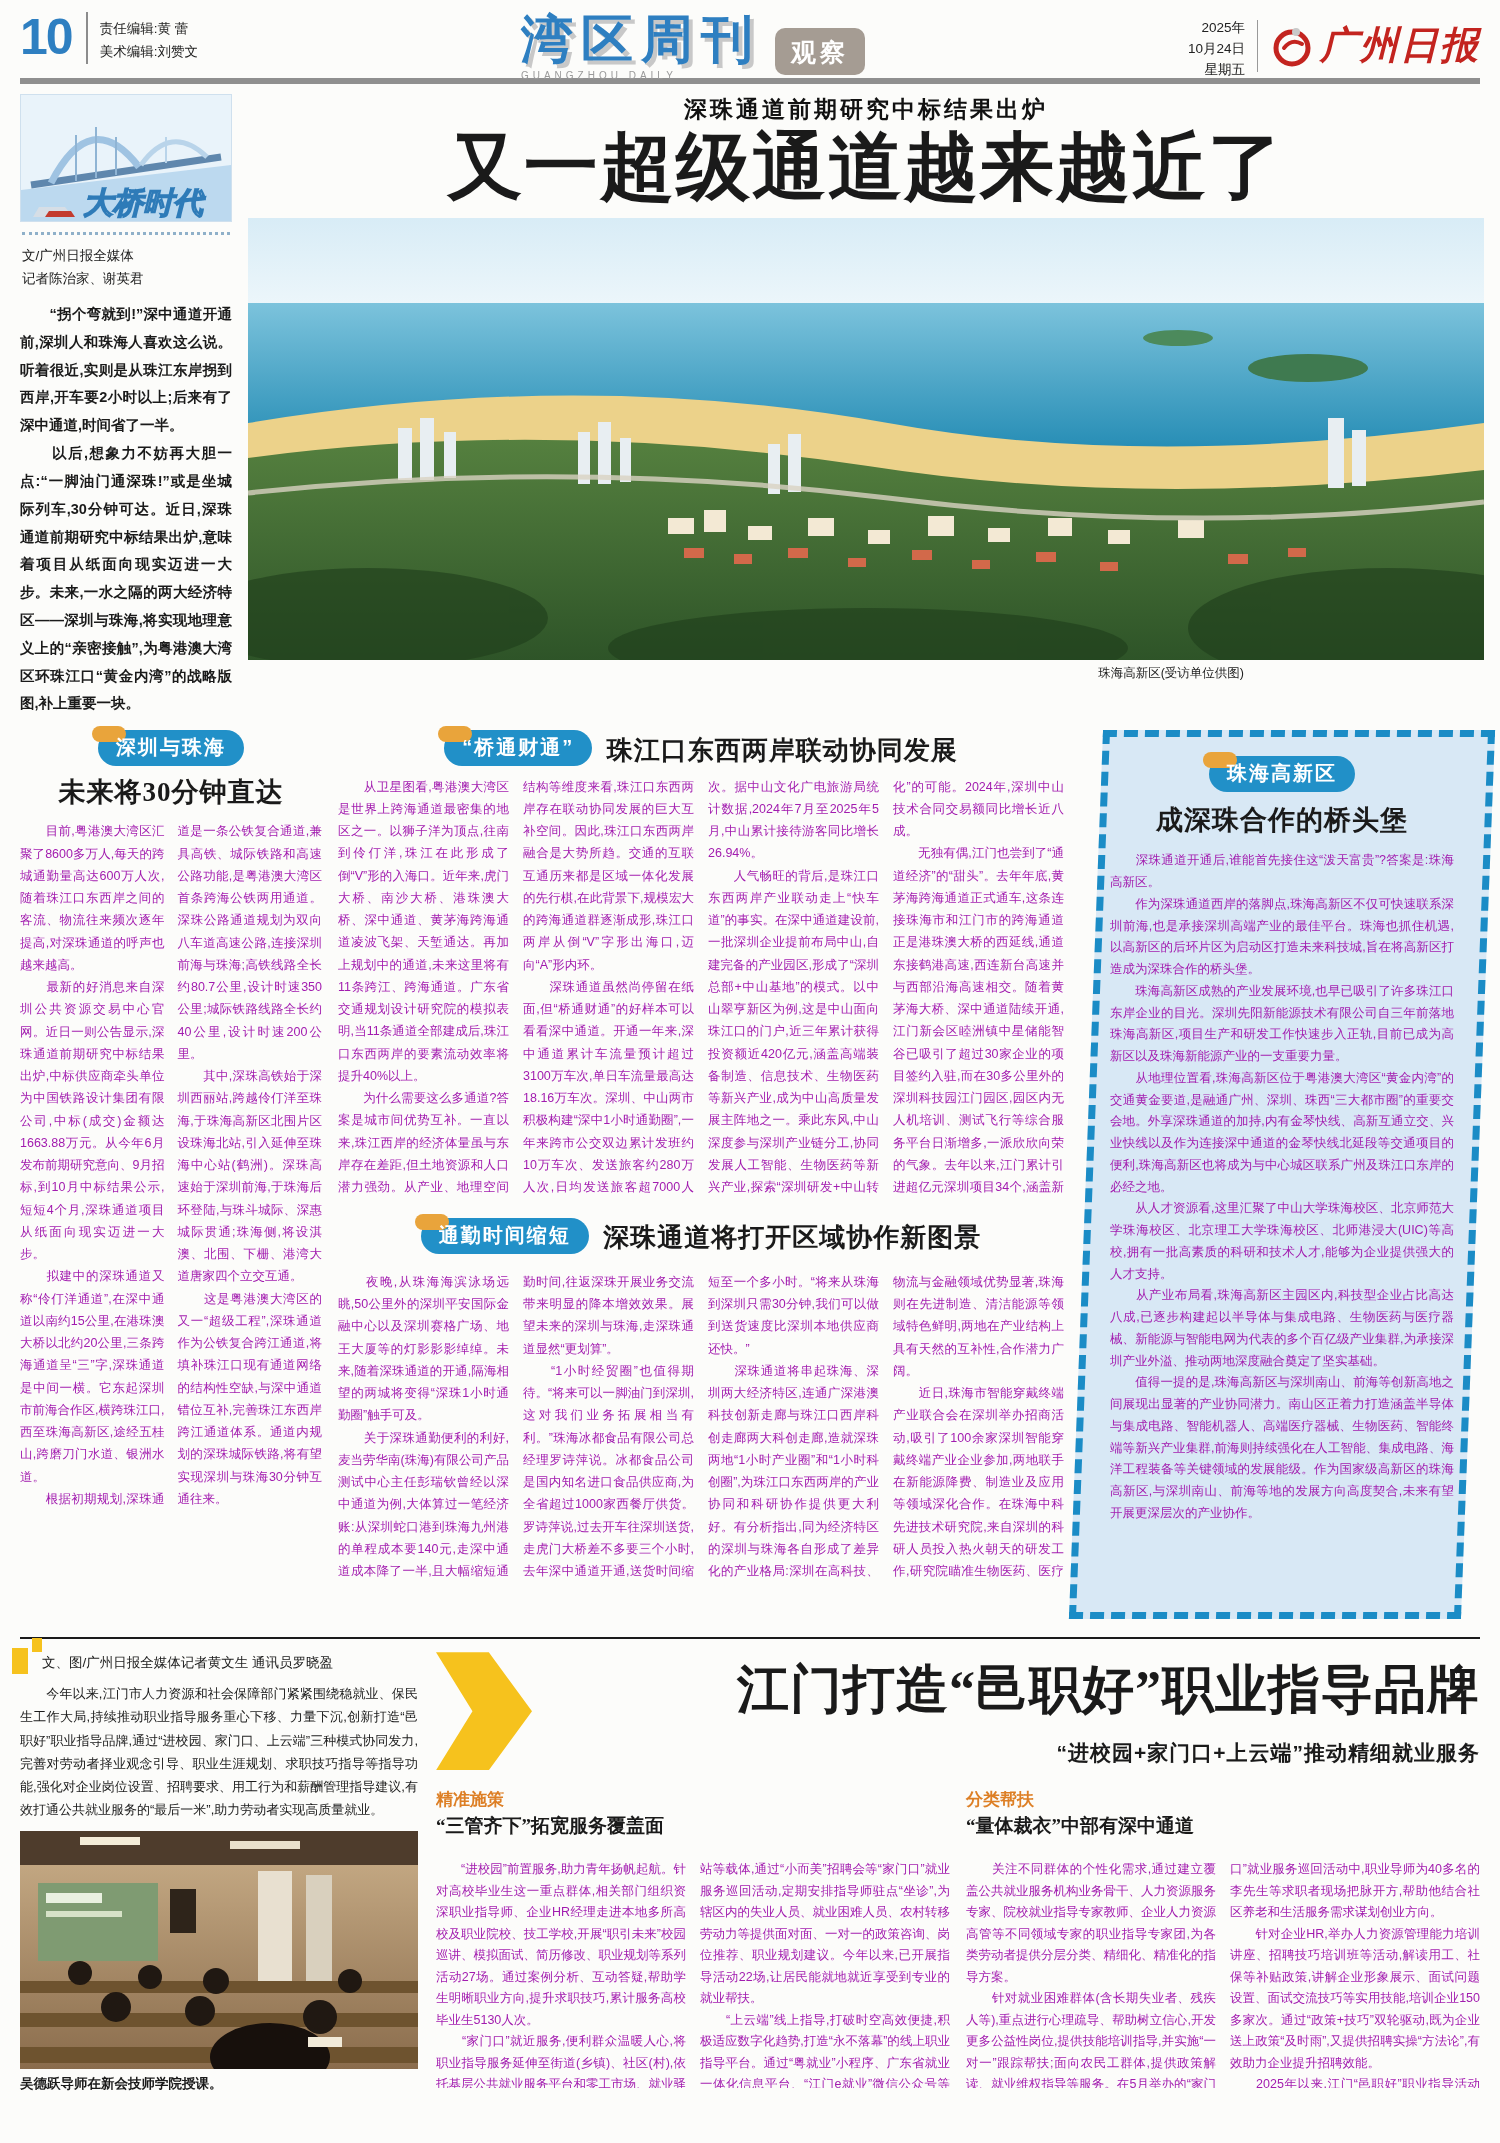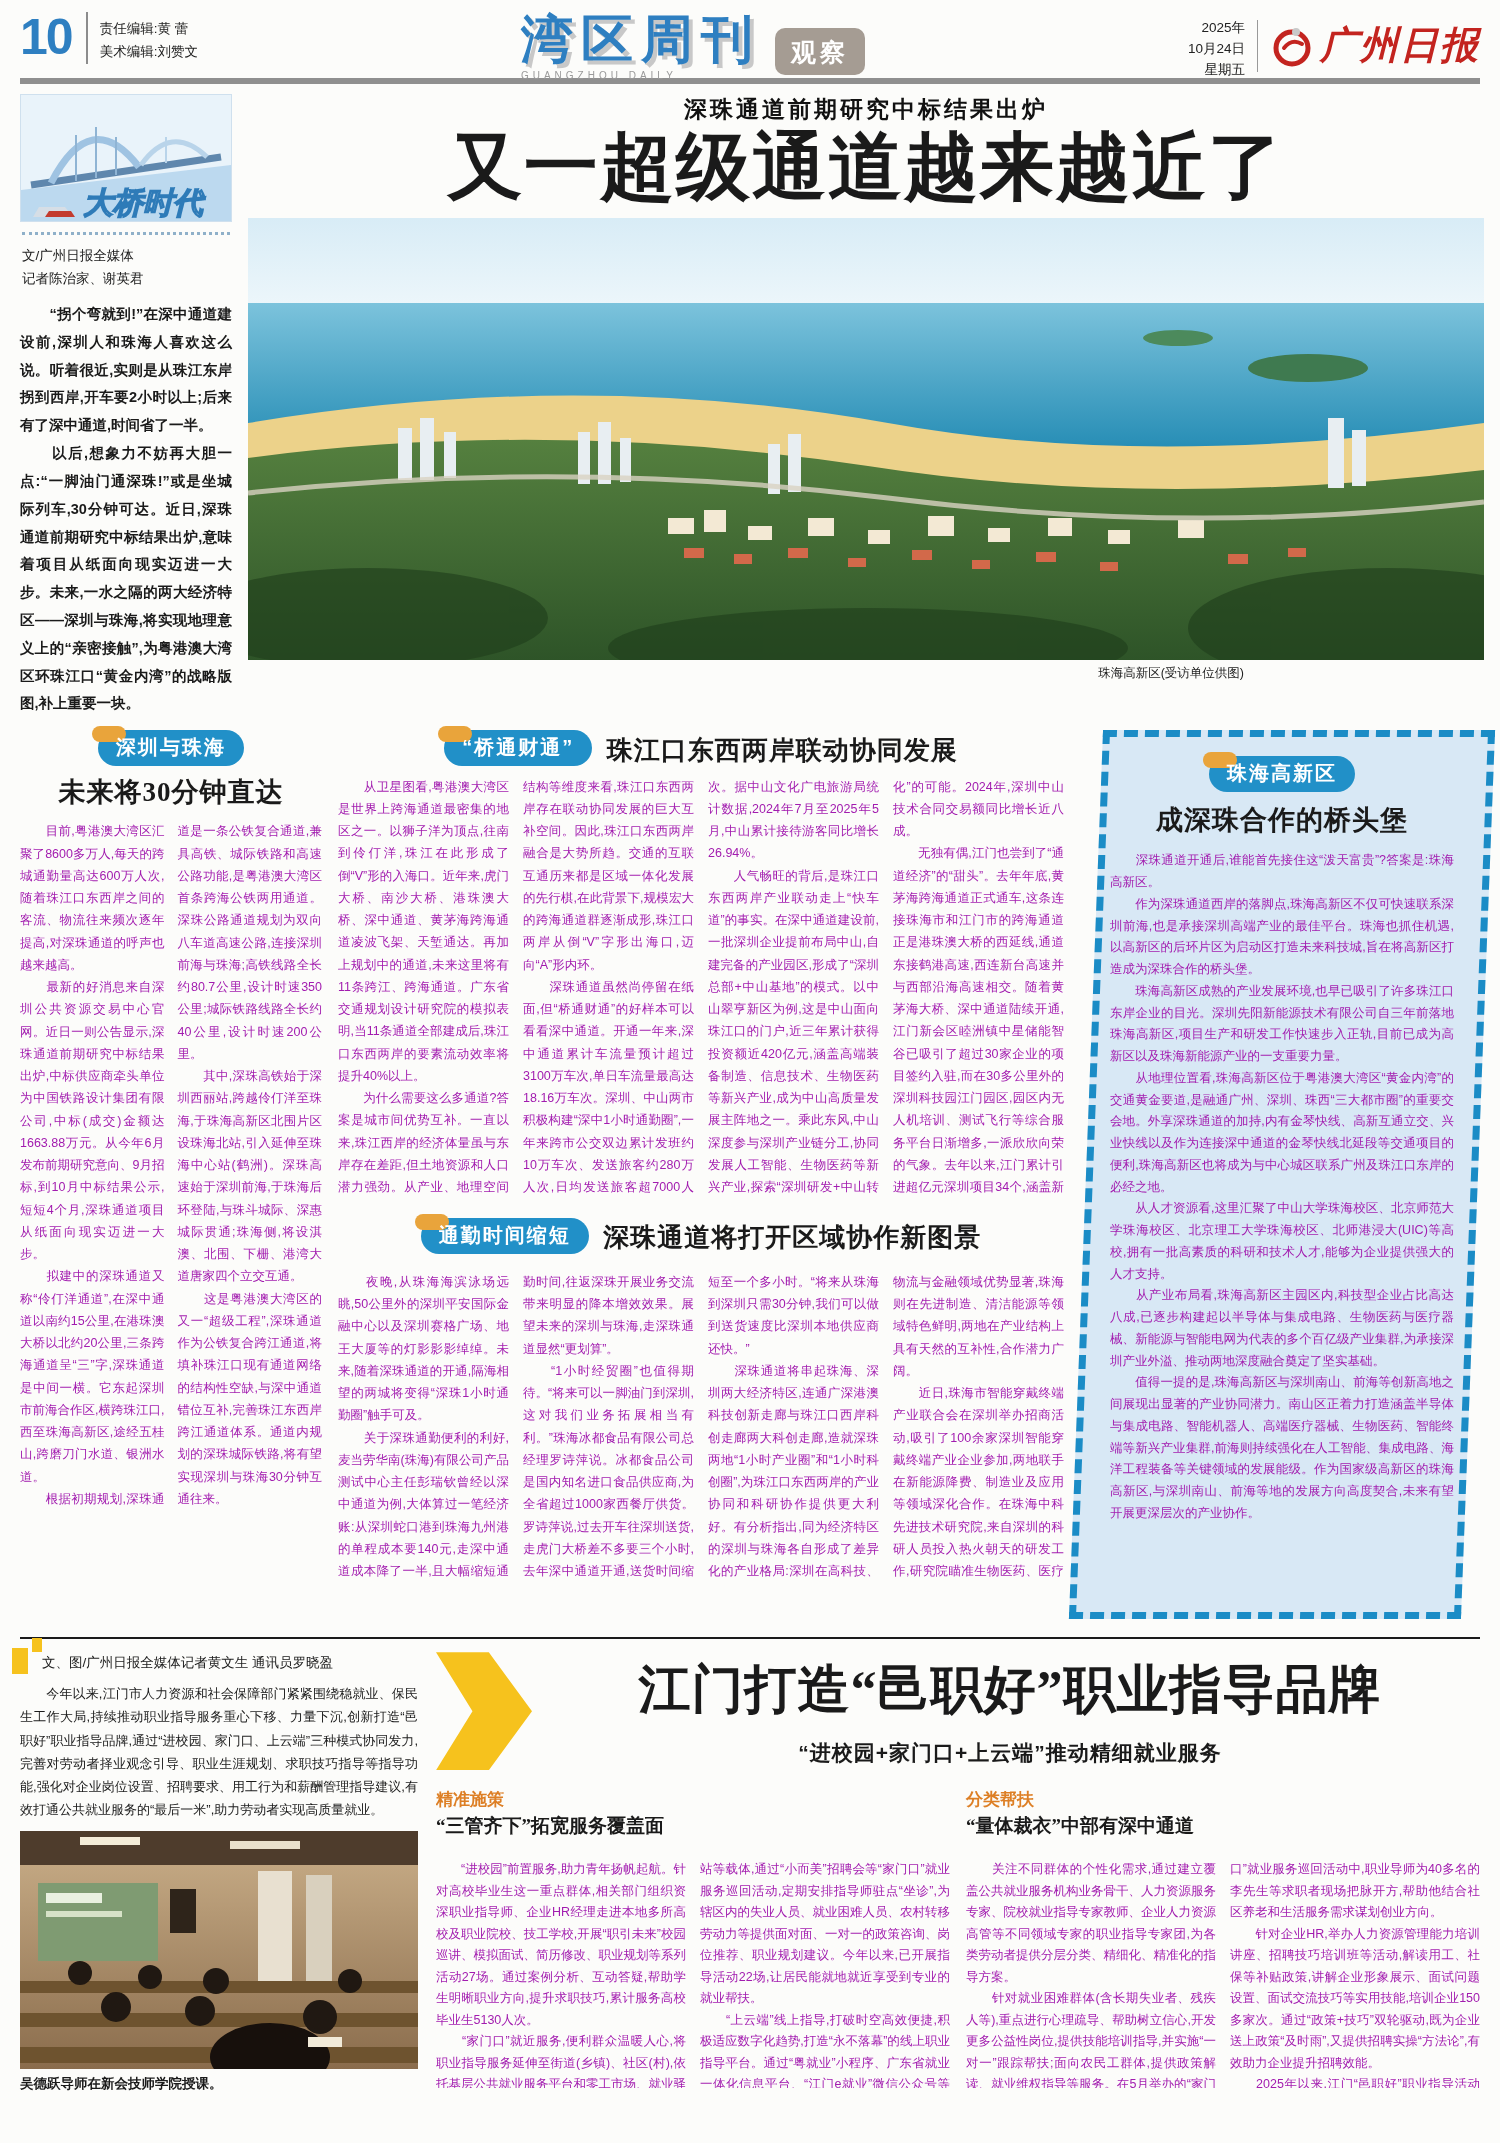--- a/index.html
+++ b/index.html
@@ -64,21 +64,21 @@
   .bullet-a { position:absolute; left:-8px; top:-4px; width:16px; height:26px; background:#f6c21d; }
   .bullet-b { position:absolute; left:12px; top:-14px; width:10px; height:14px; background:#f6c21d; }
   .b-byline { font-size:13.5px; margin:2px 0 10px 22px; }
   .b-intro { font-size:13px; line-height:1.78; text-align:justify; white-space:pre-line; }
   .b-photo { margin-top:10px; }
   .b-photo svg { display:block; }
   .b-caption { font-size:13.5px; font-weight:bold; padding-top:6px; }
   .bottom-right { flex:1; display:flex; flex-direction:column; }
   .b-headrow { display:flex; align-items:center; }
   .head-arrow { width:96px; height:118px; flex:none; background:#f6c21d; clip-path:polygon(0 0,55% 0,100% 50%,55% 100%,0 100%,38% 50%); margin-right:8px; }
-  .b-headline-wrap { flex:1; text-align:center; }
+  .b-headline-wrap { flex:1; text-align:right; }
   .b-headline { font-size:52px; font-weight:900; letter-spacing:1px; font-family:"Liberation Serif",serif; }
   .b-subtitle { font-size:21px; font-weight:bold; margin-top:14px; letter-spacing:1px; }
   .b-body { display:flex; gap:16px; margin-top:18px; height:300px; overflow:hidden; }
   .b-col-group { flex:1; }
   .tagline { color:#dd7f25; font-size:17px; font-weight:900; }
   .subhead { font-size:19px; font-weight:900; margin:2px 0 20px; font-family:"Liberation Serif",serif; }
   .b-col-group .body-text { font-size:12.5px; line-height:1.72; column-count:2; column-gap:14px; height:250px; overflow:hidden; }
 </style>
 </head>
 <body>
@@ -129,21 +129,21 @@
           <line x1="95" y1="42" x2="95" y2="80" stroke="#8fb4d4" stroke-width="2"></line>
           <line x1="145" y1="42" x2="145" y2="68" stroke="#b9d4ea" stroke-width="2"></line>
           <path d="M18 112 l26 0 l8 10 l-40 0 Z" fill="#d6dee6"></path>
           <path d="M24 122 l30 0 l-4 -6 l-22 0 Z" fill="#c33b2e"></path>
           <text x="62" y="118" font-size="30" font-weight="bold" font-style="italic" fill="#ffffff" stroke="#2e7bb8" stroke-width="1.4">大桥时代</text>
         </svg>
       </div>
       <div class="dotted-sep"></div>
       <div class="lead-byline">文/广州日报全媒体
 记者陈治家、谢英君</div>
-      <div class="lead-intro">　　“拐个弯就到!”在深中通道建设前,深圳人和珠海人喜欢这么说。听着很近,实则是从珠江东岸拐到西岸,开车要2小时以上;后来有了深中通道,时间省了一半。
+      <div class="lead-intro">　　“拐个弯就到!”深中通道开通前,深圳人和珠海人喜欢这么说。听着很近,实则是从珠江东岸拐到西岸,开车要2小时以上;后来有了深中通道,时间省了一半。
 　　以后,想象力不妨再大胆一点:“一脚油门通深珠!”或是坐城际列车,30分钟可达。近日,深珠通道前期研究中标结果出炉,意味着项目从纸面向现实迈进一大步。未来,一水之隔的两大经济特区——深圳与珠海,将实现地理意义上的“亲密接触”,为粤港澳大湾区环珠江口“黄金内湾”的战略版图,补上重要一块。</div>
     </div>
     <div class="lead-right">
       <div class="kicker">深珠通道前期研究中标结果出炉</div>
       <div class="headline">又一超级通道越来越近了</div>
       <div class="photo-frame">
         <svg width="1236" height="442" viewBox="0 0 1236 442" preserveAspectRatio="none">
           <defs>
             <linearGradient id="sky" x1="0" y1="0" x2="0" y2="1">
               <stop offset="0" stop-color="#d8ecf6"></stop>

